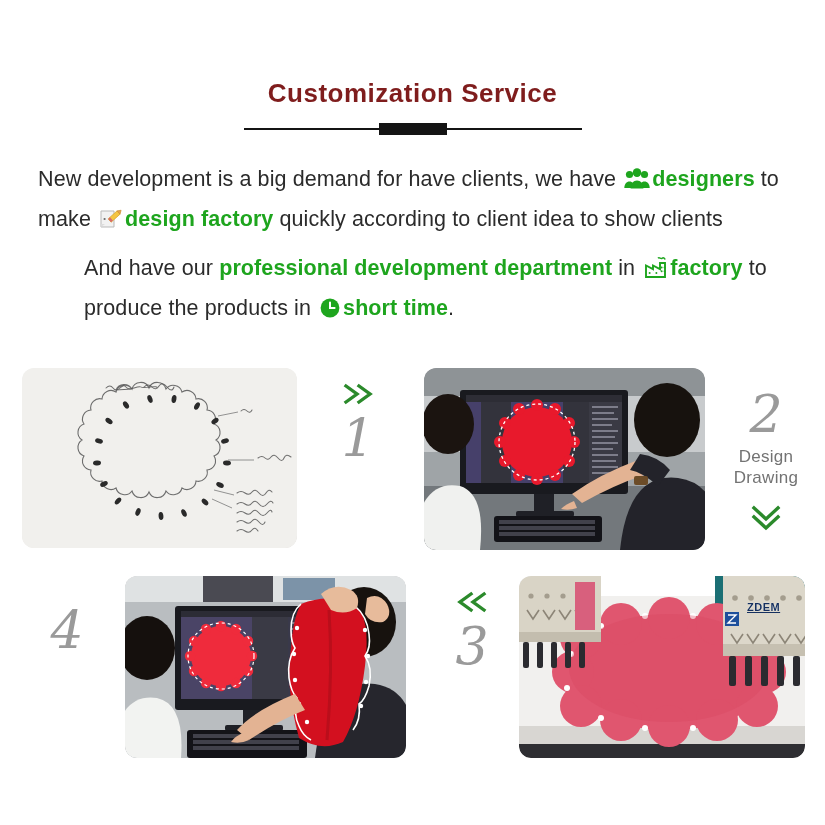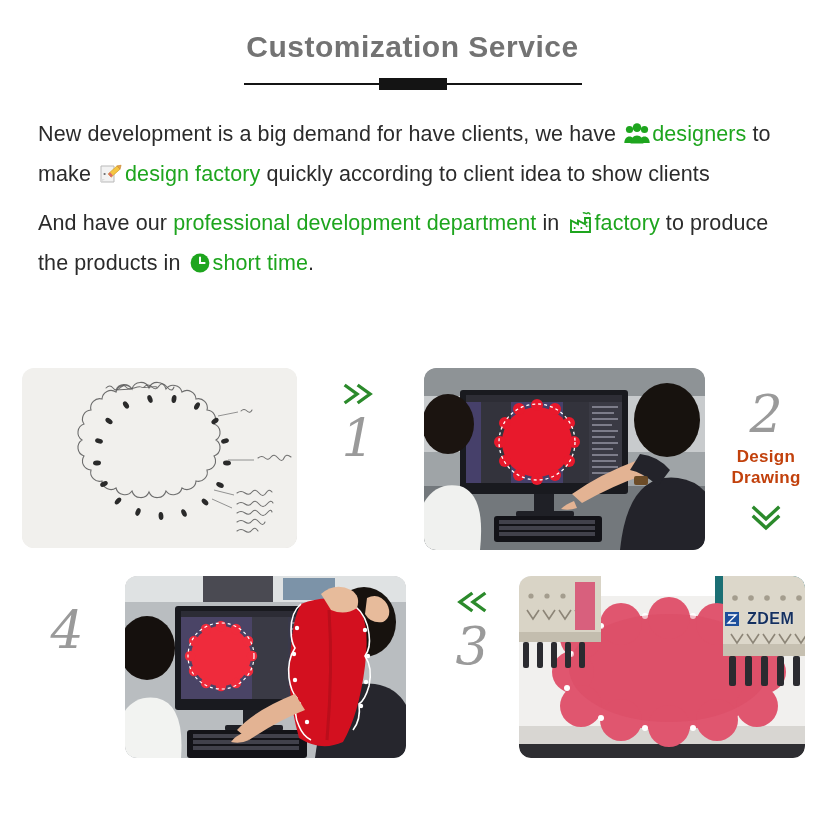--- a/index.html
+++ b/index.html
@@ -8,24 +8,25 @@
     background:#ffffff;
     font-family:"Liberation Sans", sans-serif;
     color:#231f20;
     position:relative;
     overflow:hidden;
   }
 
   
   .header { padding-top:30px; text-align:center; }
   .title {
-    font-size:30px;
+    font-size:26px;
     font-weight:bold;
     letter-spacing:0.5px;
-    color:#737373;
+    color:#7f1d1d;
+    margin-top:48px;
   }
   .divider-wrap {
     margin:14px auto 0;
     width:338px;
     height:12px;
     position:relative;
   }
   .divider-line {
     position:absolute;
     top:5px; left:0; right:0;
@@ -42,22 +43,22 @@
   }
 
   
   .copy {
     margin:26px 38px 0 38px;
     font-size:21.5px;
     line-height:36px;
     color:#2b2b2b;
     letter-spacing:0.1px;
   }
-  .copy p + p { margin-top:9px; }
-  .hl { color:#1ea51e; font-weight:normal; }
+  .copy p + p { margin-top:9px;margin-left:46px; }
+  .hl { color:#1ea51e; font-weight:bold; }
   .ico {
     display:inline-block;
     vertical-align:-4px;
     margin:0 2px;
   }
 
   
   .grid {
     position:absolute;
     left:0; right:0;
@@ -87,23 +88,23 @@
   .numeral {
     font-family:"DejaVu Serif", serif;
     font-style:italic;
     font-size:52px;
     line-height:52px;
     color:#9a9a9a;
     font-weight:400;
   }
   .steplabel {
     font-size:17px;
-    font-weight:bold;
+    font-weight:normal;
     line-height:21px;
-    color:#c2410c;
+    color:#737373;
     margin-top:6px;
     letter-spacing:0.3px;
   }
 
   
   .sketch-bg {
     width:100%; height:100%;
     background:linear-gradient(150deg,#f4f4f2 0%,#eceae6 55%,#e4e2de 100%);
   }
 
@@ -560,16 +561,16 @@
                 <rect x="242" y="80" width="7" height="30" rx="2"></rect>
                 <rect x="258" y="80" width="7" height="30" rx="2"></rect>
                 <rect x="274" y="80" width="7" height="30" rx="2"></rect>
               </g>
               <rect x="206" y="36" width="14" height="14" fill="#1d4f9b"></rect>
               <path d="M209 39 h8 l-8 8 h8" fill="none" stroke="#ffffff" stroke-width="1.4"></path>
             </g>
           </g>
         </svg>
       </div>
-      <div class="zdem-badge" style="left:226px; top:38px; font-size:16px; background:transparent; color:#15305f; text-shadow:0 0 1px #fff;">ZDEM</div>
+      <div class="zdem-badge" style="left:226px; top:26px; font-size:11px; background:transparent; color:#15305f; text-shadow:0 0 1px #fff;text-decoration:underline;">ZDEM</div>
     </div>
   </div>
 </div>
 
 </body></html>

